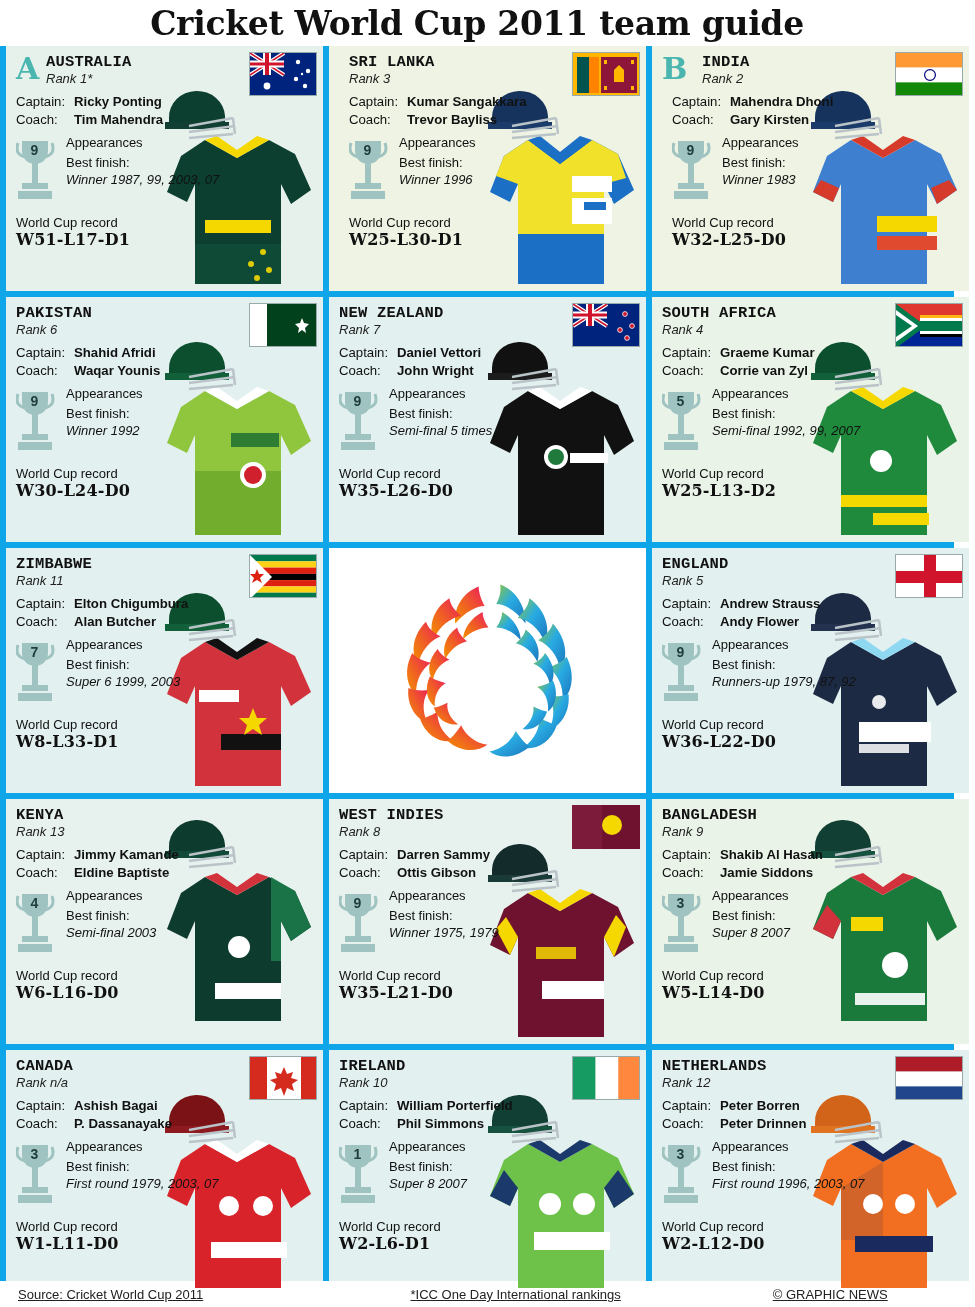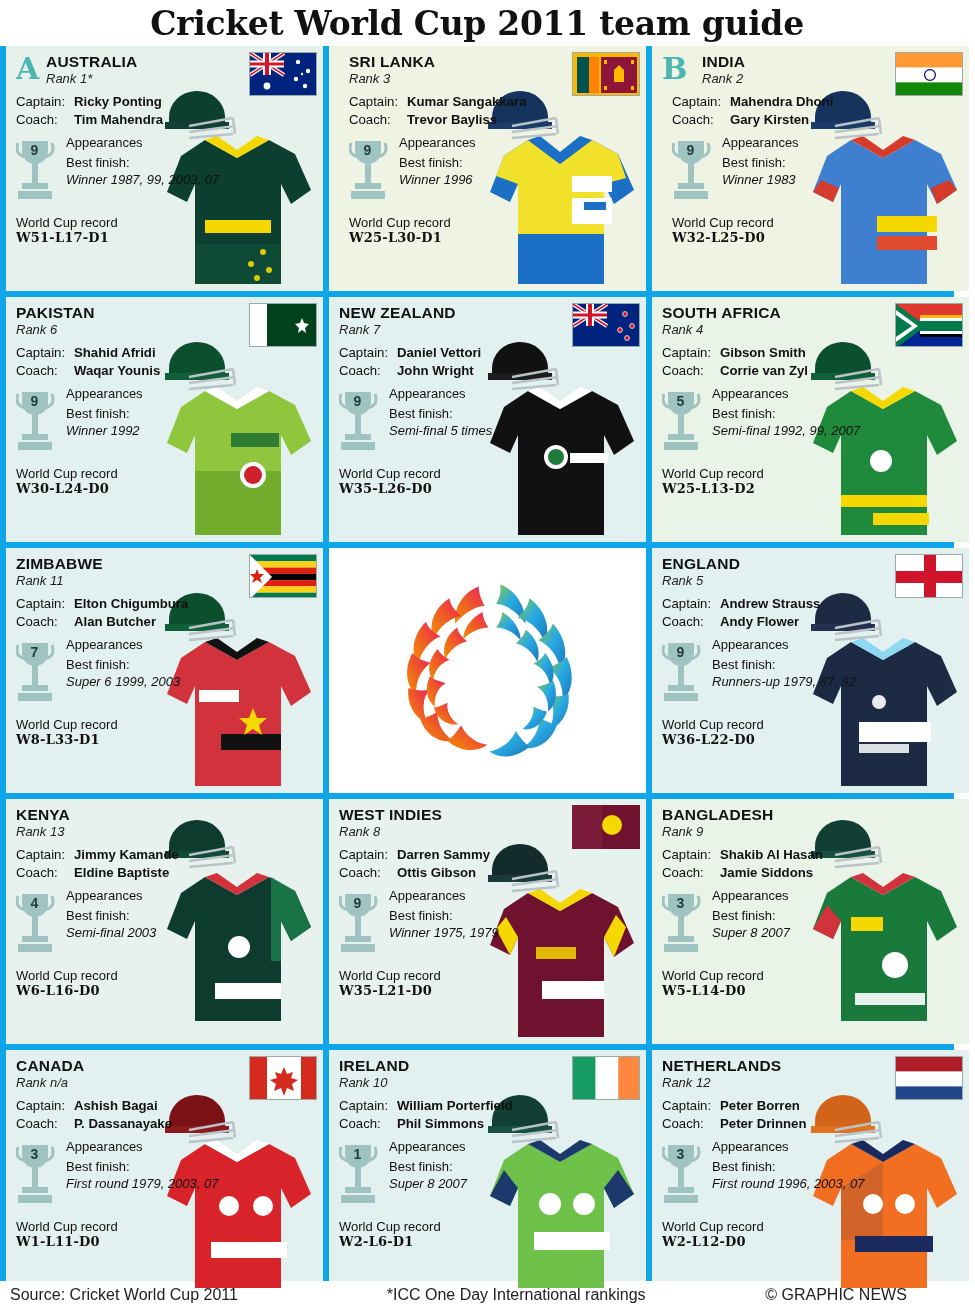--- a/index.html
+++ b/index.html
@@ -55,21 +55,21 @@
     position:absolute; left:10px; top:8px;
     font-family:"DejaVu Serif", serif;
     font-size: 30px; font-weight:bold;
     color:#4bb6b0;
     line-height: 1;
   }
   .card.has-letter .hdr { padding-left: 30px; }
 
   .hdr { position:relative; z-index:3; }
   .team-name {
-    font-family:Liberation Sans, sans-serif;
+    font-family:Liberation Mono, monospace;
     font-weight:bold;
     font-size: 15.5px;
     letter-spacing: 0.2px;
     text-transform: uppercase;
     color:#111;
     line-height:1.05;
   }
   .rank {
     font-style: italic;
     font-size: 13px;
@@ -90,39 +90,40 @@
     position:absolute; left:0; top:7px; width:37px; text-align:center;
     font-weight:bold; font-size:14px; color:#1d3c3a;
   }
   .midtext { padding-left:2px; font-size:13px; line-height:1.3; }
   .midtext .app { margin-bottom:3px; }
   .midtext .bf-label { }
   .midtext .bf-val { font-style:italic; }
 
   .record { position:relative; z-index:3; margin-top:2px; font-size:13px; }
   .record .rlabel { }
-  .record .rval { font-family:"DejaVu Serif", serif; font-weight:bold; font-size:13px; letter-spacing:0.2px; }
+  .record .rval { font-family:"DejaVu Serif", serif; font-weight:bold; font-size:16px; letter-spacing:0.2px; }
 
   
   .art { position:absolute; right:0; top:0; width:175px; height:245px; z-index:1; }
   .flag { position:absolute; right:6px; top:6px; width:68px; height:44px; border:1px solid #9aa; overflow:hidden; }
   .helmet { position:absolute; right:78px; top:42px; width:86px; height:60px; z-index:2; }
   .shirt { position:absolute; right:2px; top:78px; width:168px; height:165px; z-index:1; }
 
   
   .logo-cell { background:#ffffff; display:flex; align-items:center; justify-content:center; }
 
   
   .footer {
     position:absolute; left:0; bottom:0; width:975px; height:26px;
     background:#ffffff;
     display:flex; align-items:center;
-    font-size:16px; color:#222;
-    padding: 0 10px;
+    font-size:13px; color:#222;
+    padding: 0 18px;
     border-top: 1px solid #ffffff;
+    text-decoration: underline;
   }
   .footer .src { width: 33%; }
   .footer .mid-note { width: 40%; text-align:center; }
   .footer .cr { width: 27%; text-align:center; }
 </style>
 </head>
 <body>
 
 <div id="page">
 
@@ -559,21 +560,21 @@
           </svg>
         </div>
       </div>
       <div class="hdr">
         <div class="team-name">South Africa</div>
         <div class="rank">Rank 4</div>
       </div>
       <div class="people">
         <div class="prow">
             <span class="plabel">Captain:</span>
-            <span class="pname">Gibson Smith</span>
+            <span class="pname">Graeme Kumar</span>
           </div>
         <div class="prow">
             <span class="plabel">Coach:</span>
             <span class="pname">Corrie van Zyl</span>
           </div>
       </div>
       <div class="mid">
         <div class="trophy">
           <svg viewBox="0 0 48 78" width="48" height="78">
               <path d="M6 6 h26 v10 a13 13 0 0 1 -26 0 Z" fill="#9fc3c0"></path>

